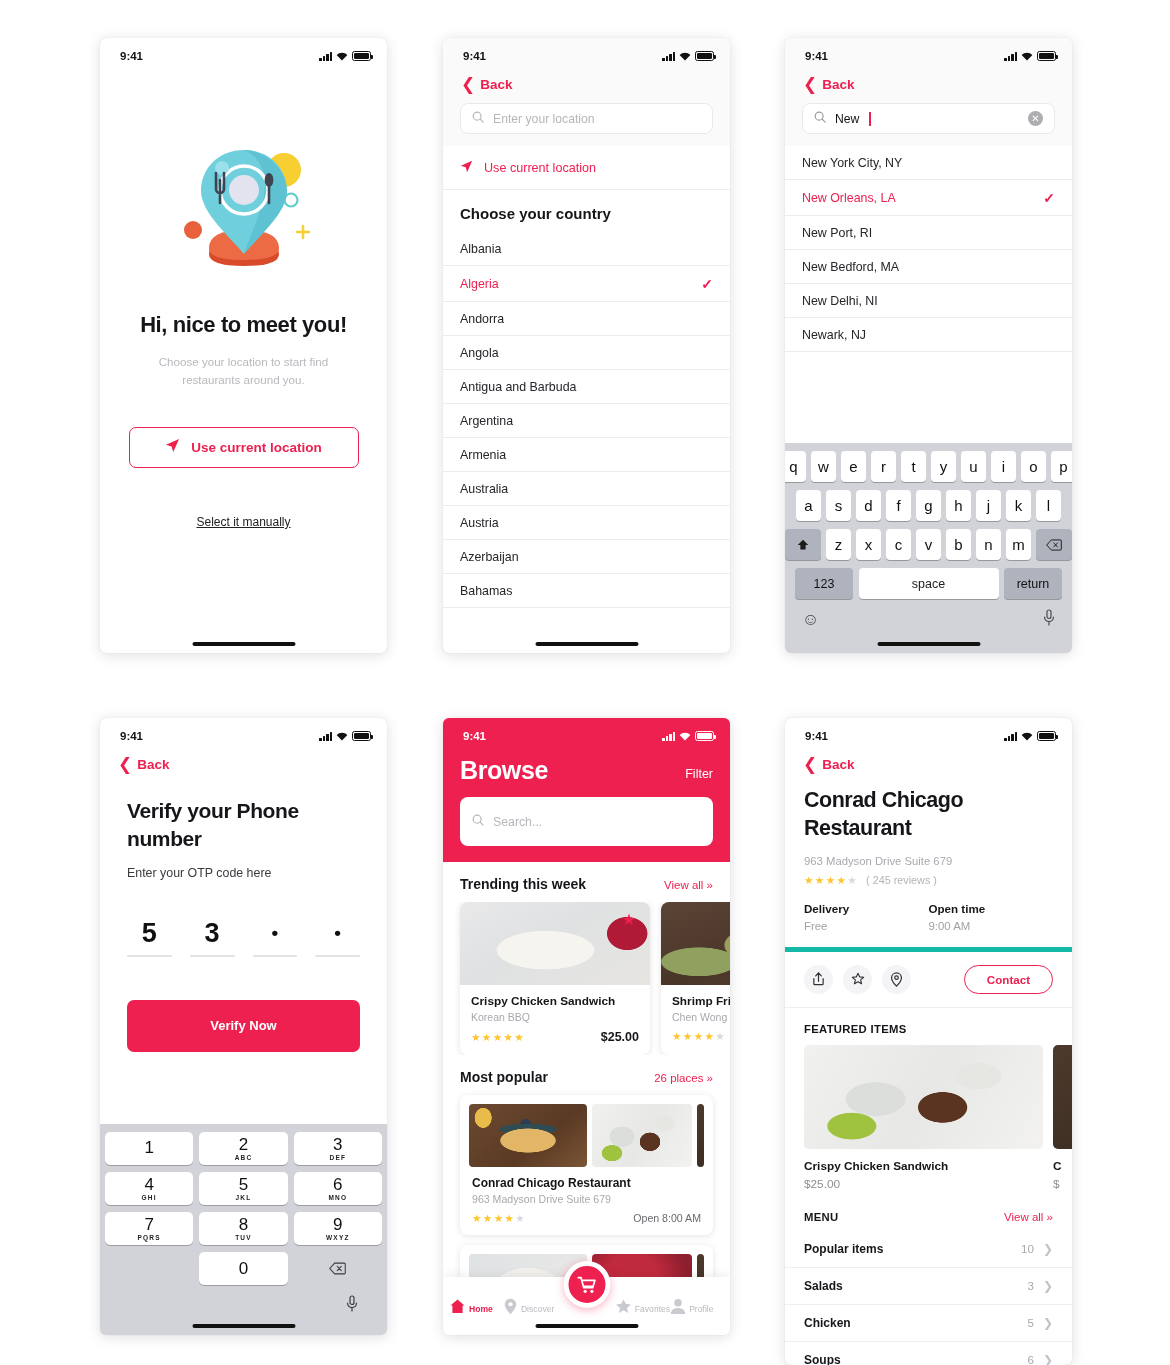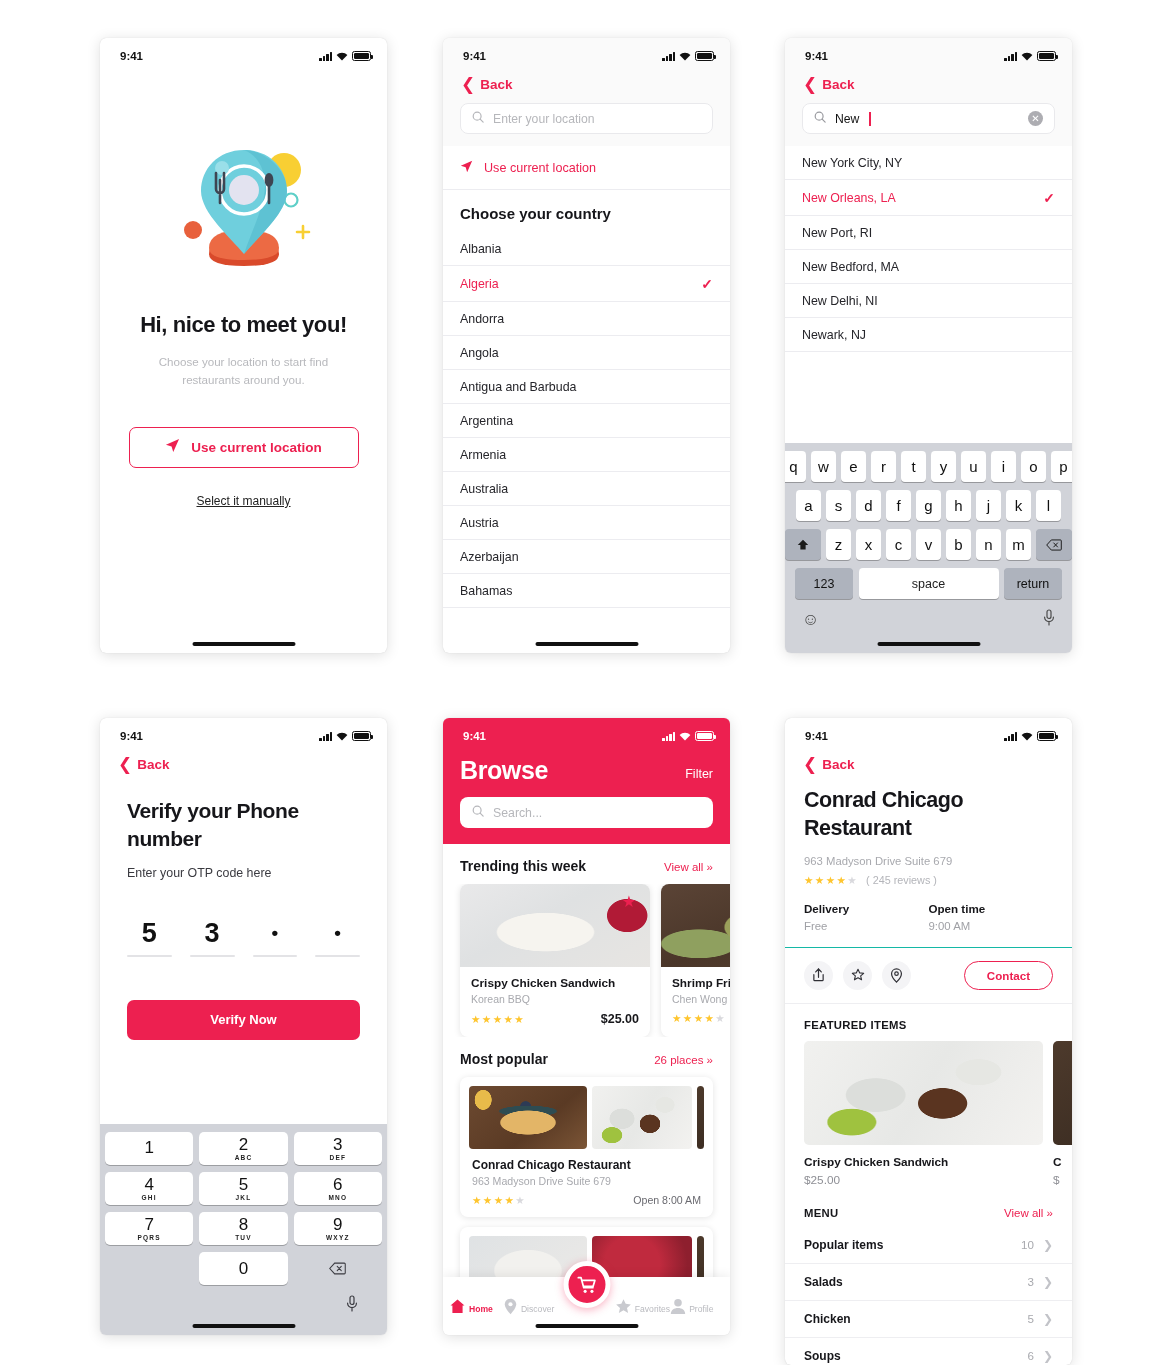--- a/index.html
+++ b/index.html
@@ -60,21 +60,21 @@
 
   
   .s1-illus { margin: 60px auto 0; width: 150px; height: 150px; position: relative; }
   .s1-title { text-align:center; font-size: 22px; font-weight: bold; color:#16161a; margin-top: 34px; letter-spacing:-.4px;}
   .s1-sub { text-align:center; font-size: 11.6px; color:#b8b9bd; margin-top: 15px; line-height:1.55; }
   .s1-btn {
     margin: 38px auto 0; width: 230px; height: 41px; border: 1.4px solid #ED2050;
     border-radius: 7px; display:flex; align-items:center; justify-content:center; gap:11px;
     color:#ED2050; font-size:13.5px; font-weight:bold; cursor:pointer; background:#fff;
   }
-  .s1-manual { margin-top: 26px; text-align:center; font-size: 12px; color:#222; text-decoration: underline; cursor:pointer; }
+  .s1-manual { margin-top: 47px; text-align:center; font-size: 12px; color:#222; text-decoration: underline; cursor:pointer; }
 
   
   .srchwrap { padding: 4px 17px 12px; background:#fafafa; }
   .srchbar {
     height: 31px; background:#fff; border:1px solid #e9e9ec; border-radius: 8px;
     display:flex; align-items:center; gap:9px; padding: 0 11px; font-size:12.2px;
   }
   .srchbar .ph { color:#b6b7bb; }
   .srchbar .val { color:#121212; font-weight:500; }
   .caret { width:1.4px; height:14px; background:#ED2050; display:inline-block; margin-left:1px; }
@@ -109,38 +109,38 @@
 
   
   .otp-title { padding: 18px 27px 0; font-size: 21px; font-weight:bold; color:#16161a; line-height:1.33; letter-spacing:-.4px;}
   .otp-sub { padding: 13px 27px 0; font-size:12.4px; color:#3a3a40; }
   .otp-fields { display:flex; gap:18px; padding: 36px 27px 0; }
   .otp-cell { flex:1; text-align:center; }
   .otp-cell .v { font-size:27px; font-weight:bold; color:#111; height:34px; line-height:34px; }
   .otp-cell .v.dot { font-size:19px; }
   .otp-cell .ln { height:2px; background:#e3e3e6; border-radius:2px; margin-top:5px; }
   .verify-btn {
-    margin: 43px 27px 0; height: 40px; background:#ED2050; color:#fff; border-radius:7px;
+    margin: 43px 27px 0; height: 52px; background:#ED2050; color:#fff; border-radius:7px;
     display:flex; align-items:center; justify-content:center; font-size:13px; font-weight:bold; cursor:pointer;
   }
   .numpad { position:absolute; left:0; right:0; bottom:0; background:#d1d3d9; padding:8px 5px 0; }
   .nprow { display:flex; gap:6px; margin-bottom:7px; }
   .npkey { flex:1; background:#fff; border-radius:5px; height:33px; display:flex; flex-direction:column; align-items:center; justify-content:center; box-shadow:0 1px 0 rgba(0,0,0,0.25); cursor:pointer; }
   .npkey .n { font-size:17px; color:#111; line-height:1.05; }
   .npkey .s { font-size:6.5px; letter-spacing:1.2px; font-weight:bold; color:#222; margin-top:1px; }
   .npkey.blank { background:transparent; box-shadow:none; cursor:default; }
   .npkey.del { background:transparent; box-shadow:none; font-size:15px; color:#3a3a40; }
   .npmic { display:flex; justify-content:flex-end; padding: 3px 24px 20px; font-size:15px; color:#3a3a40; }
 
   
   .browse-hd { background:#ED2050; padding-bottom: 16px; }
   .browse-row { display:flex; align-items:flex-end; justify-content:space-between; padding: 8px 17px 12px; }
   .browse-title { color:#fff; font-size:25px; font-weight:bold; letter-spacing:-.4px; }
   .browse-filter { color:#fff; font-size:12.5px; padding-bottom:4px; cursor:pointer; }
-  .browse-srch { margin: 0 17px; height:31px; background:#fff; border-radius:8px; display:flex; align-items:center; gap:9px; padding:0 12px; font-size:12.3px; color:#b6b7bb; }
+  .browse-srch { margin: 0 17px; height:49px; background:#fff; border-radius:8px; display:flex; align-items:center; gap:9px; padding:0 12px; font-size:12.3px; color:#b6b7bb; }
   .sec-row { display:flex; align-items:baseline; justify-content:space-between; padding: 14px 17px 10px; }
   .sec-title { font-size:14px; font-weight:bold; color:#16161a; }
   .sec-link { font-size:11.5px; color:#ED2050; cursor:pointer; }
   .hscroll { display:flex; gap:11px; padding: 0 17px; overflow:hidden; }
   .fcard { background:#fff; border-radius:8px; box-shadow:0 1px 7px rgba(0,0,0,0.11); flex:0 0 190px; overflow:hidden; cursor:pointer; }
   .fcard .thumb { height:83px; position:relative; overflow:hidden; }
   .fcard .info { padding: 9px 11px 11px; }
   .fcard .nm { font-size:11.8px; font-weight:bold; color:#16161a; white-space:nowrap; }
   .fcard .sb { font-size:10.5px; color:#a8a9ae; margin-top:3px; white-space:nowrap; }
   .fcard .btm { display:flex; align-items:center; justify-content:space-between; margin-top:7px; }
@@ -164,21 +164,21 @@
   .tab .tl { font-size:8.6px; color:#b9babf; }
   .tab.active .ic { color:#ED2050; } .tab.active .tl { color:#ED2050; font-weight:bold; }
   .tab.spacer { flex: 0 0 58px; }
   .fab { position:absolute; left:50%; top:-16px; transform:translateX(-50%); width:47px; height:47px; border-radius:50%; background:#ED2050; border:5px solid #fff; display:flex; align-items:center; justify-content:center; color:#fff; cursor:pointer; box-shadow:0 2px 8px rgba(237,32,80,.35);}
 
   
   .rt-title { padding: 8px 19px 0; font-size: 21.5px; font-weight:bold; color:#16161a; line-height:1.3; letter-spacing:-.5px; }
   .rt-addr { padding: 12px 19px 0; font-size:11.3px; color:#a8a9ae; }
   .rt-rate { padding: 7px 19px 0; display:flex; align-items:center; gap:8px; }
   .rt-rev { font-size:10.8px; color:#b4b5ba; }
-  .rt-meta { display:flex; padding: 16px 19px 15px; border-bottom:1px solid #14b8a6; }
+  .rt-meta { display:flex; padding: 16px 19px 15px; border-bottom:5px solid #14b8a6; }
   .rt-meta .col { flex: 0 0 50%; }
   .rt-meta .k { font-size:11.6px; font-weight:bold; color:#16161a; }
   .rt-meta .v { font-size:11.4px; color:#a0a1a6; margin-top:5px; }
   .rt-acts { display:flex; align-items:center; padding: 13px 19px; gap:10px; border-bottom:1px solid #eeeef1; }
   .circbtn { width:29px; height:29px; border-radius:50%; background:#f4f4f6; display:flex; align-items:center; justify-content:center; cursor:pointer; color:#303036; }
   .contactbtn { margin-left:auto; border:1.3px solid #ED2050; color:#ED2050; border-radius:16px; padding: 7px 22px; font-size:11.6px; font-weight:bold; cursor:pointer; }
   .lbl-caps { padding: 15px 19px 10px; font-size:11.3px; font-weight:bold; color:#16161a; letter-spacing:.3px; }
   .feat-row { display:flex; gap:10px; padding: 0 19px; overflow:hidden; }
   .feat { flex:0 0 calc(100% - 10px); }
   .feat .ph { height:104px; border-radius:5px; overflow:hidden; position:relative; }

